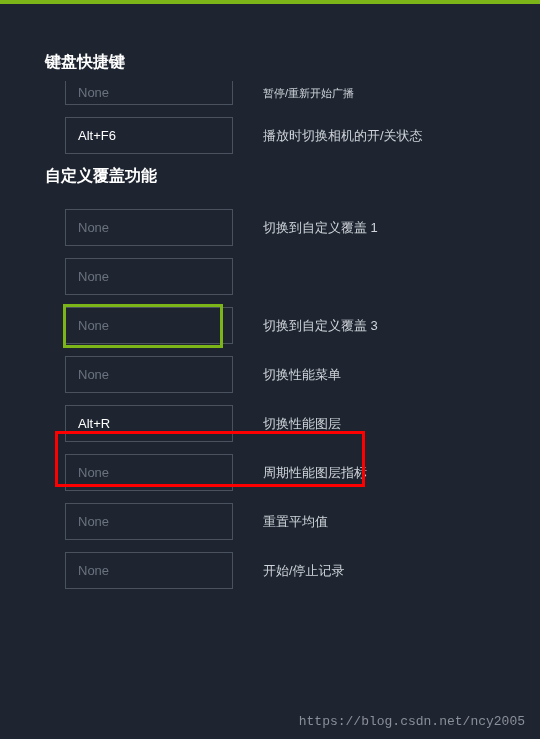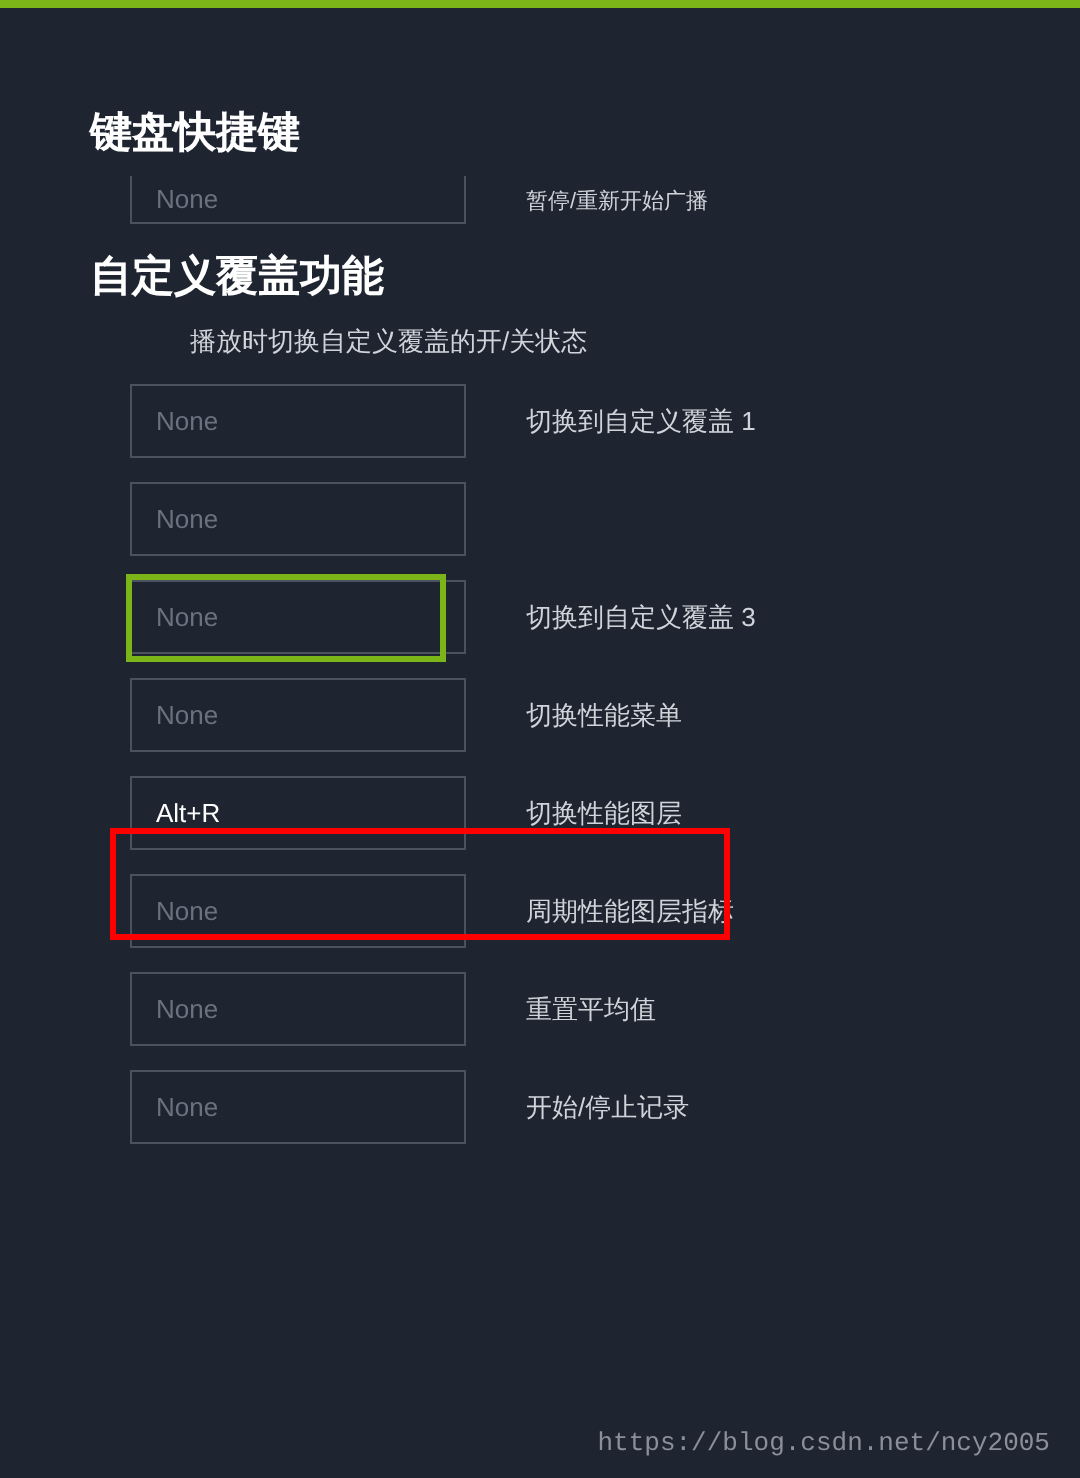--- a/index.html
+++ b/index.html
@@ -18,21 +18,21 @@
     .top-bar {
       height: 4px;
       background: #7cb518;
       width: 100%;
     }
     .content {
       padding: 40px 0 0 45px;
     }
     .section-title {
       color: #ffffff;
-      font-size: 21px;
+      font-size: 16px;
       font-weight: bold;
       margin-bottom: 10px;
       margin-top: 8px;
     }
     .row {
       display: flex;
       align-items: center;
       margin-bottom: 12px;
       margin-left: 20px;
       position: relative;
@@ -94,28 +94,31 @@
 <div class="content">
 
   <div class="section-group">
     <div class="section-title">键盘快捷键</div>
 
     <div class="row" style="margin-top:-2px;">
       <div class="hotkey-input placeholder" style="height:24px;border-top:none;">None</div>
       <div class="label" style="font-size:11px;">暂停/重新开始广播</div>
     </div>
 
+    <div class="row">
+      <div class="hotkey-input filled">Alt+F6</div>
+      <div class="label">播放时切换相机的开/关状态</div>
+    </div>
 
   </div>
 
   <div class="section-group">
     <div class="section-title">自定义覆盖功能</div>
 
     <div class="row">
-      <div class="label">播放时切换自定义覆盖的开/关状态</div>
     </div>
 
     <div class="row">
       <div class="hotkey-input placeholder">None</div>
       <div class="label">切换到自定义覆盖 1</div>
     </div>
 
     <div class="row">
       <div class="hotkey-input placeholder">None</div>
     </div>

